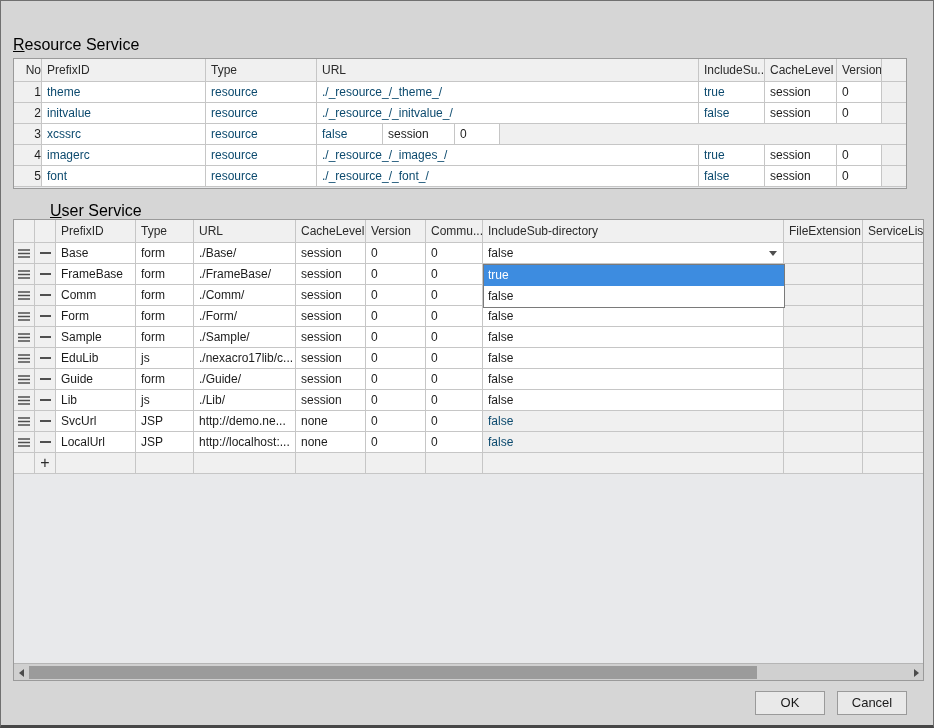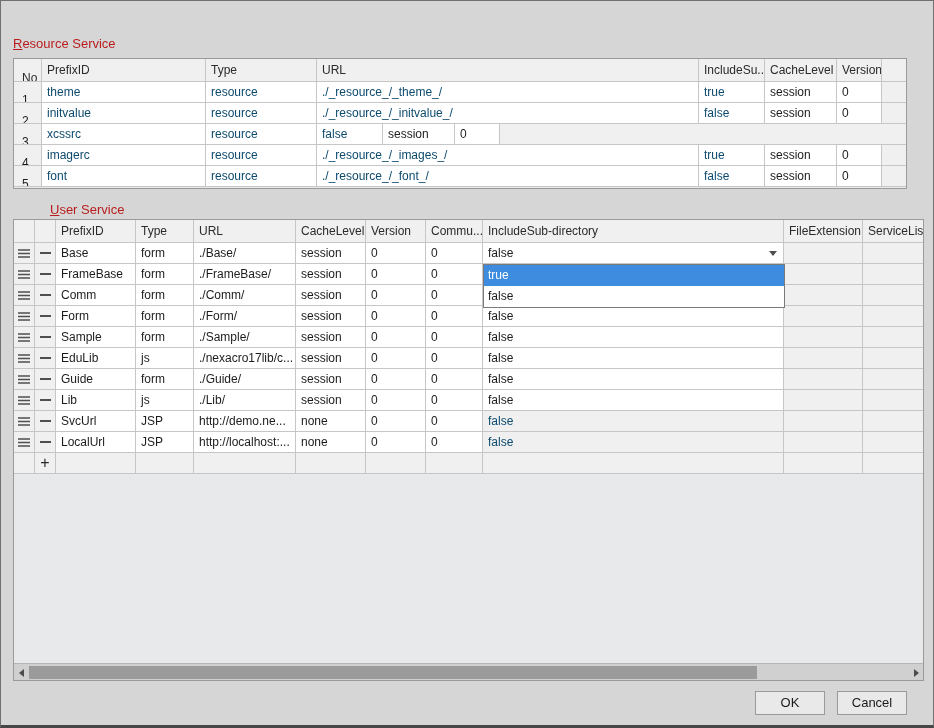--- a/index.html
+++ b/index.html
@@ -5,33 +5,33 @@
   html,body{margin:0;padding:0;background:#8a8a8a;}
   *{box-sizing:border-box;font-family:"Liberation Sans","DejaVu Sans",sans-serif;}
   .win{position:relative;width:934px;height:728px;background:#d6d6d6;border:1px solid #707070;border-bottom:3px solid #474747;overflow:hidden;}
   .titlebar{position:absolute;left:0;top:0;width:100%;height:28px;background:#d3d3d3;display:flex;align-items:center;}
   .app-icon{width:16px;height:16px;margin:0 8px 0 7px;flex:none;}
   .title-text{font-size:13px;color:#1a1a1a;}
   .win-controls{position:absolute;right:6px;top:0;height:28px;display:flex;align-items:center;gap:10px;}
   .wbtn{width:22px;height:20px;display:flex;align-items:center;justify-content:center;cursor:default;}
   .glyph-min{width:10px;height:2px;background:#4a4a4a;}
   .glyph-max{width:9px;height:9px;border:1.5px solid #4a4a4a;}
-  .section-label{position:absolute;font-size:13px;color:#b91c1c;}
+  .section-label{position:absolute;font-size:16px;color:#000000;}
   .mn{text-decoration:underline;}
 
   
   .grid{position:absolute;background:#e8e9eb;border:1px solid #9a9a9a;overflow:hidden;}
   .grow{display:flex;height:21px;line-height:20px;}
   .ghead .gc{background:#f0f0f0;color:#2b2b2b;}
   .ghead{height:23px;line-height:22px;}
   .gc{flex:none;border-right:1px solid #c6c6c6;border-bottom:1px solid #c6c6c6;font-size:12px;color:#1c1c1c;padding:0 0 0 5px;white-space:nowrap;overflow:hidden;background:#fff;}
   .gc.last{flex:1 1 auto;border-right:none;}
   .gbg{background:#f0f0f0;}
   .t-gray{color:#0c4a6e;}
-  .center{text-align:left;padding:8px;}
+  .center{text-align:right;padding:0;}
 
   
   .rc0{width:28px}.rc1{width:164px}.rc2{width:111px}.rc3{width:382px}.rc4{width:66px}.rc5{width:72px}.rc6{width:45px}
 
   
   .uc0{width:21px}.uc1{width:21px}.uc2{width:80px}.uc3{width:58px}.uc4{width:102px}.uc5{width:70px}.uc6{width:60px}.uc7{width:57px}.uc8{width:301px}.uc9{width:79px}
 
   .icon-cell{display:flex;align-items:center;justify-content:center;padding:0;}
   .dash{width:11px;height:2px;background:#4f4f4f;}
   .plus{font-size:16px;color:#2b2b2b;font-weight:400;line-height:1;}

